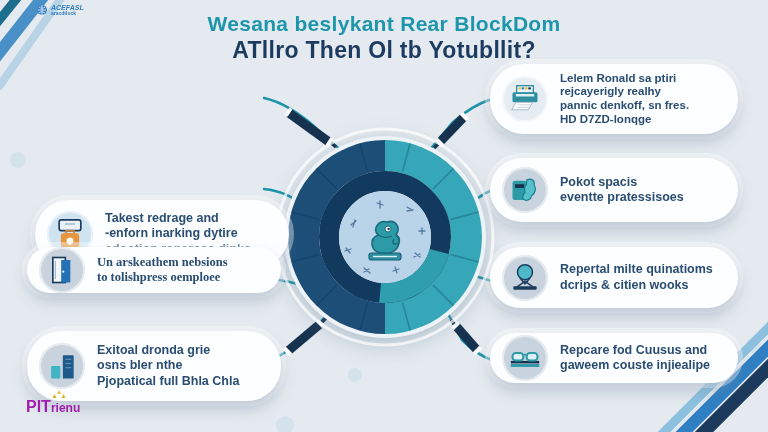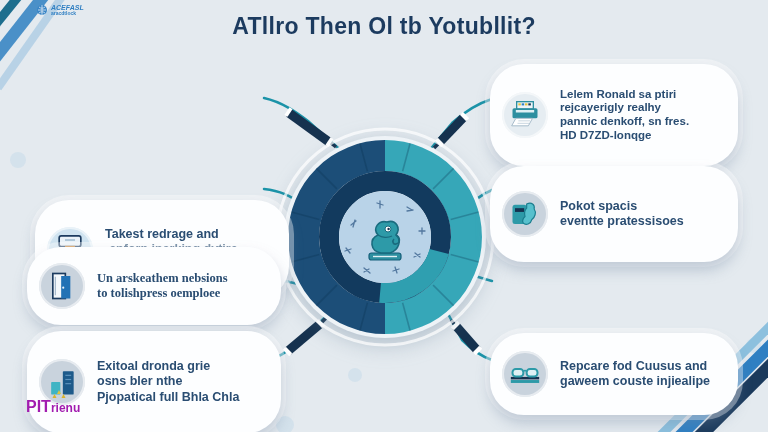--- a/index.html
+++ b/index.html
@@ -4,21 +4,21 @@
 <style>
   html,body{margin:0;padding:0;}
   .stage{position:relative;width:768px;height:432px;background:#e4eaef;overflow:hidden;
          font-family:"Liberation Sans",sans-serif;}
   .dot{position:absolute;border-radius:50%;background:#d4e2ec;z-index:0;}
   .layer{position:absolute;left:0;top:0;z-index:1;}
   .title{position:absolute;left:0;top:12px;width:100%;text-align:center;z-index:2;}
   .title .l1{font-size:21px;font-weight:800;color:#1d96ac;letter-spacing:.3px;}
   .title .l2{font-size:23px;font-weight:800;color:#1c3b5f;letter-spacing:.3px;margin-top:1px;text-align:center;}
   .box{position:absolute;background:#fdfeff;border-radius:34px;display:flex;align-items:center;
-       gap:12px;padding:16px 12px;z-index:3;
+       gap:12px;padding:0 12px;z-index:3;
        box-shadow:0 8px 14px rgba(116,138,162,.38),0 0 0 5px rgba(255,255,255,.40);}
   .icon-circle{width:46px;height:46px;border-radius:50%;background:#c9d3dd;flex:0 0 46px;
        display:flex;align-items:center;justify-content:center;
        box-shadow:inset 0 0 0 2px rgba(255,255,255,.55);}
   .icon-circle.blue{background:#cfe3f0;} .icon-circle.pale{background:#e6edf2;}
   .box-text{font-size:12.5px;line-height:1.22;font-weight:700;color:#2a4d72;white-space:pre-line;}
   .box-text.sm{font-size:11.5px;line-height:1.18;}
   .wheel{position:absolute;left:265px;top:117px;z-index:2;filter:drop-shadow(0 6px 8px rgba(100,125,150,.35));}
   .corner{position:absolute;z-index:1;}
   .brand-top{position:absolute;left:36px;top:4px;display:flex;gap:3px;align-items:flex-start;z-index:4;}
@@ -57,20 +57,21 @@
       <circle cx="6" cy="6" r="5" fill="#3a86c6"></circle>
       <path d="M2 6h8M6 1v10M3 3c2 1.6 4 1.6 6 0M3 9c2-1.6 4-1.6 6 0" stroke="#dfeaf4" stroke-width="0.8" fill="none"></path>
     </svg>
     <div class="txt">
       <div class="nm">ACEFASL</div>
       <div class="tg">aracdtlock</div>
     </div>
   </div>
 
   <div class="title">
+    <div class="l1">Wesana beslykant Rear BlockDom</div>
     <div class="l2">ATllro Then Ol tb Yotubllit?</div>
   </div>
 
   <svg class="layer" width="768" height="432" viewBox="0 0 768 432">
     <g fill="none" stroke="#1b93a8" stroke-width="2.5" stroke-linecap="round">
       <path d="M264 98 C282 102 296 112 308 121 L346 155"></path>
       <path d="M264 189 C282 191 294 198 300 204"></path>
       <path d="M264 278 C282 280 296 283 304 286"></path>
       <path d="M266 362 C280 357 292 348 300 341 L338 305"></path>
       <path d="M492 99 C476 104 462 114 452 123 L428 152"></path>
@@ -211,32 +212,46 @@
         <path d="M13 28 h20 l-5 9 h-20 z" fill="#ffffff" stroke="#a8bccb" stroke-width="1.2"></path>
         <path d="M16 31 h14 M15 34 h14" stroke="#c4d2dd" stroke-width="1.1"></path>
       </svg>
     </div>
     <div class="box-text sm">Lelem Ronald sa ptiri
 rejcayerigly realhy
 pannic denkoff, sn fres.
 HD D7ZD-lonqge</div>
   </div>
 
-  <div class="box" style="left:490px;top:158px;width:224px;height:64px;margin-top:8px;">
+  <div class="box" style="left:490px;top:158px;width:224px;height:64px;">
     <div class="icon-circle">
       <svg width="40" height="40" viewBox="0 0 48 48">
         <rect x="9" y="13" width="17" height="23" rx="3" fill="#2d9aa8"></rect>
         <rect x="12" y="17" width="11" height="4.5" fill="#16324f"></rect>
         <path d="M26 12 c6 -3 10 1 9 6 c3 4 1 10 -3 13 c-1 5 -7 7 -10 4 c-2 -3 0 -6 2 -8 c-1 -4 0 -8 2 -10 z" fill="#57c0cd" stroke="#1a7d8e" stroke-width="1.4"></path>
       </svg>
     </div>
     <div class="box-text">Pokot spacis
 eventte pratessisoes</div>
   </div>
 
+  <div class="box" style="left:490px;top:247px;width:224px;height:61px;">
+    <div class="icon-circle">
+      <svg width="40" height="40" viewBox="0 0 48 48">
+        <line x1="24" y1="8" x2="24" y2="27" stroke="#1c3b5f" stroke-width="1.8"></line>
+        <circle cx="24" cy="17" r="9" fill="#4fb8c8" stroke="#1c3b5f" stroke-width="1.8"></circle>
+        <path d="M18 24 L24 31 L30 24" fill="none" stroke="#1c3b5f" stroke-width="1.8"></path>
+        <line x1="24" y1="28" x2="14" y2="35" stroke="#1c3b5f" stroke-width="1.8"></line>
+        <line x1="24" y1="28" x2="34" y2="35" stroke="#1c3b5f" stroke-width="1.8"></line>
+        <rect x="10" y="34" width="28" height="4" rx="1" fill="#1c3b5f"></rect>
+      </svg>
+    </div>
+    <div class="box-text">Repertal milte quinatioms
+dcrips &amp; citien wooks</div>
+  </div>
 
   <div class="box" style="left:490px;top:333px;width:224px;height:50px;">
     <div class="icon-circle">
       <svg width="40" height="40" viewBox="0 0 48 48">
         <line x1="7" y1="29" x2="41" y2="29" stroke="#16324f" stroke-width="3"></line>
         <line x1="7" y1="33" x2="41" y2="33" stroke="#2d9aa8" stroke-width="3.5"></line>
         <rect x="9" y="18" width="13" height="9" rx="4" fill="#dff0f4" stroke="#2d9aa8" stroke-width="2.4"></rect>
         <rect x="26" y="18" width="13" height="9" rx="4" fill="#dff0f4" stroke="#2d9aa8" stroke-width="2.4"></rect>
         <path d="M22 21 c1.3 -1.6 2.7 -1.6 4 0" fill="none" stroke="#2d9aa8" stroke-width="2"></path>
       </svg>

